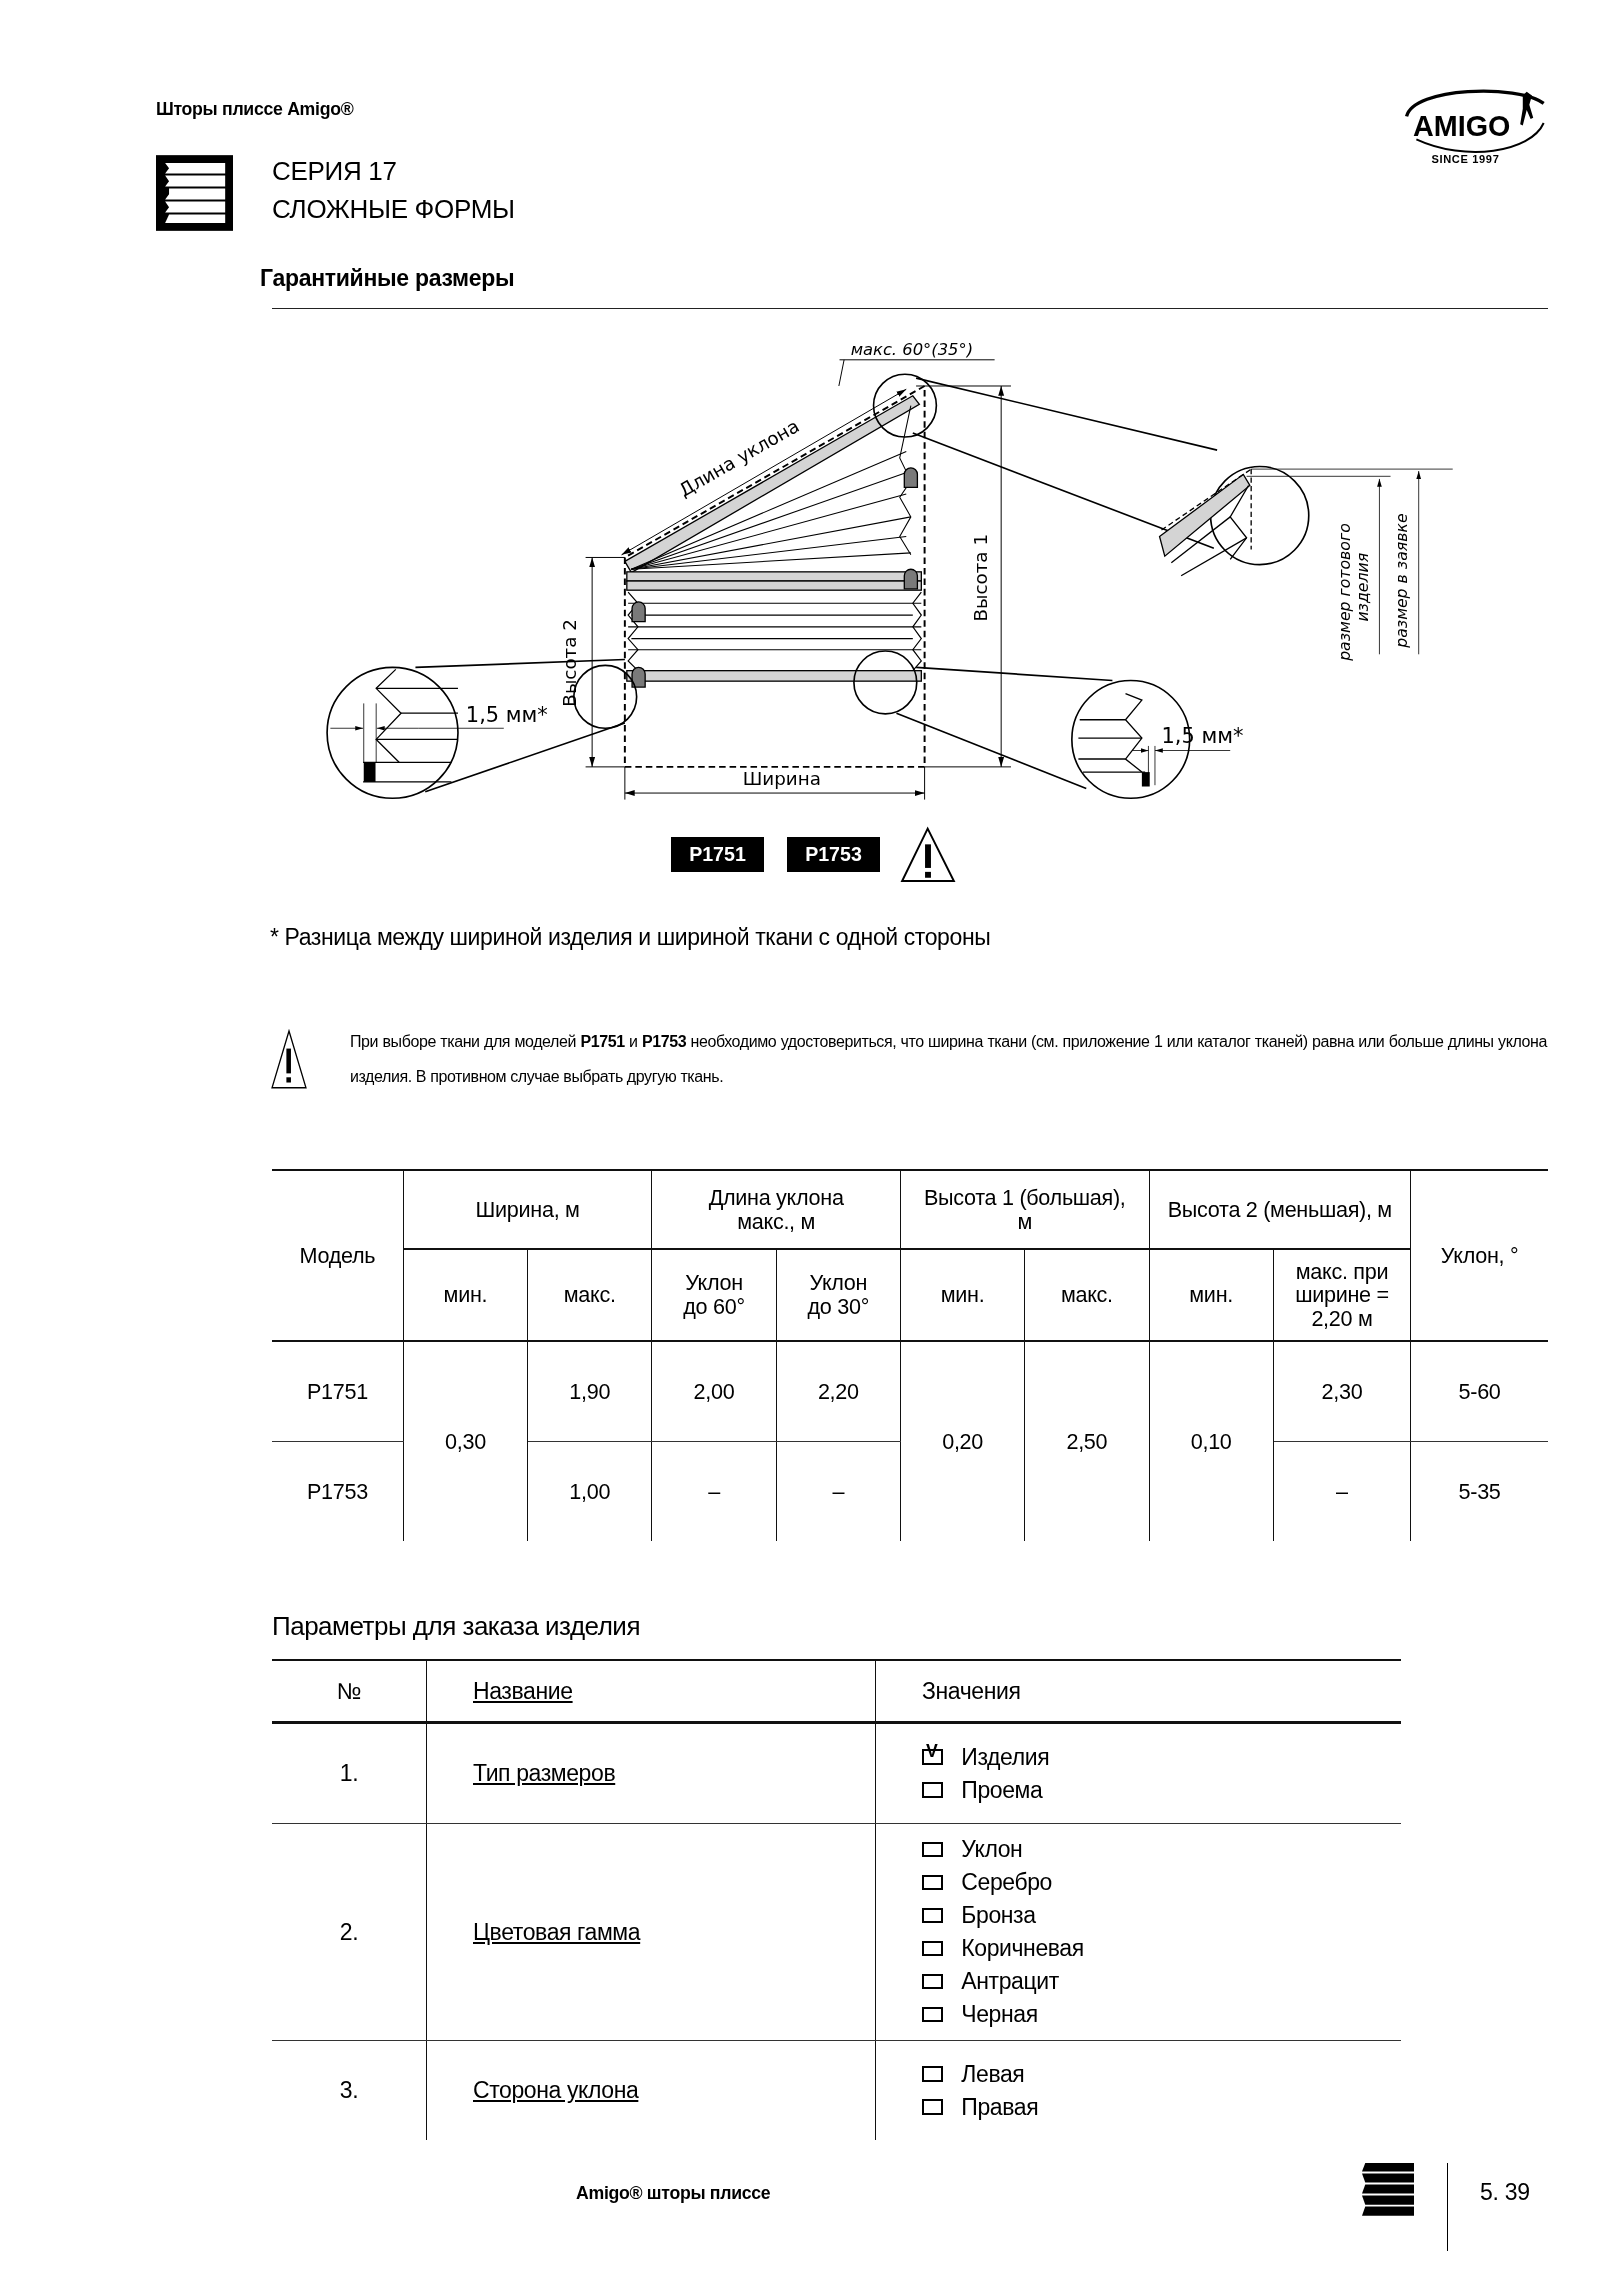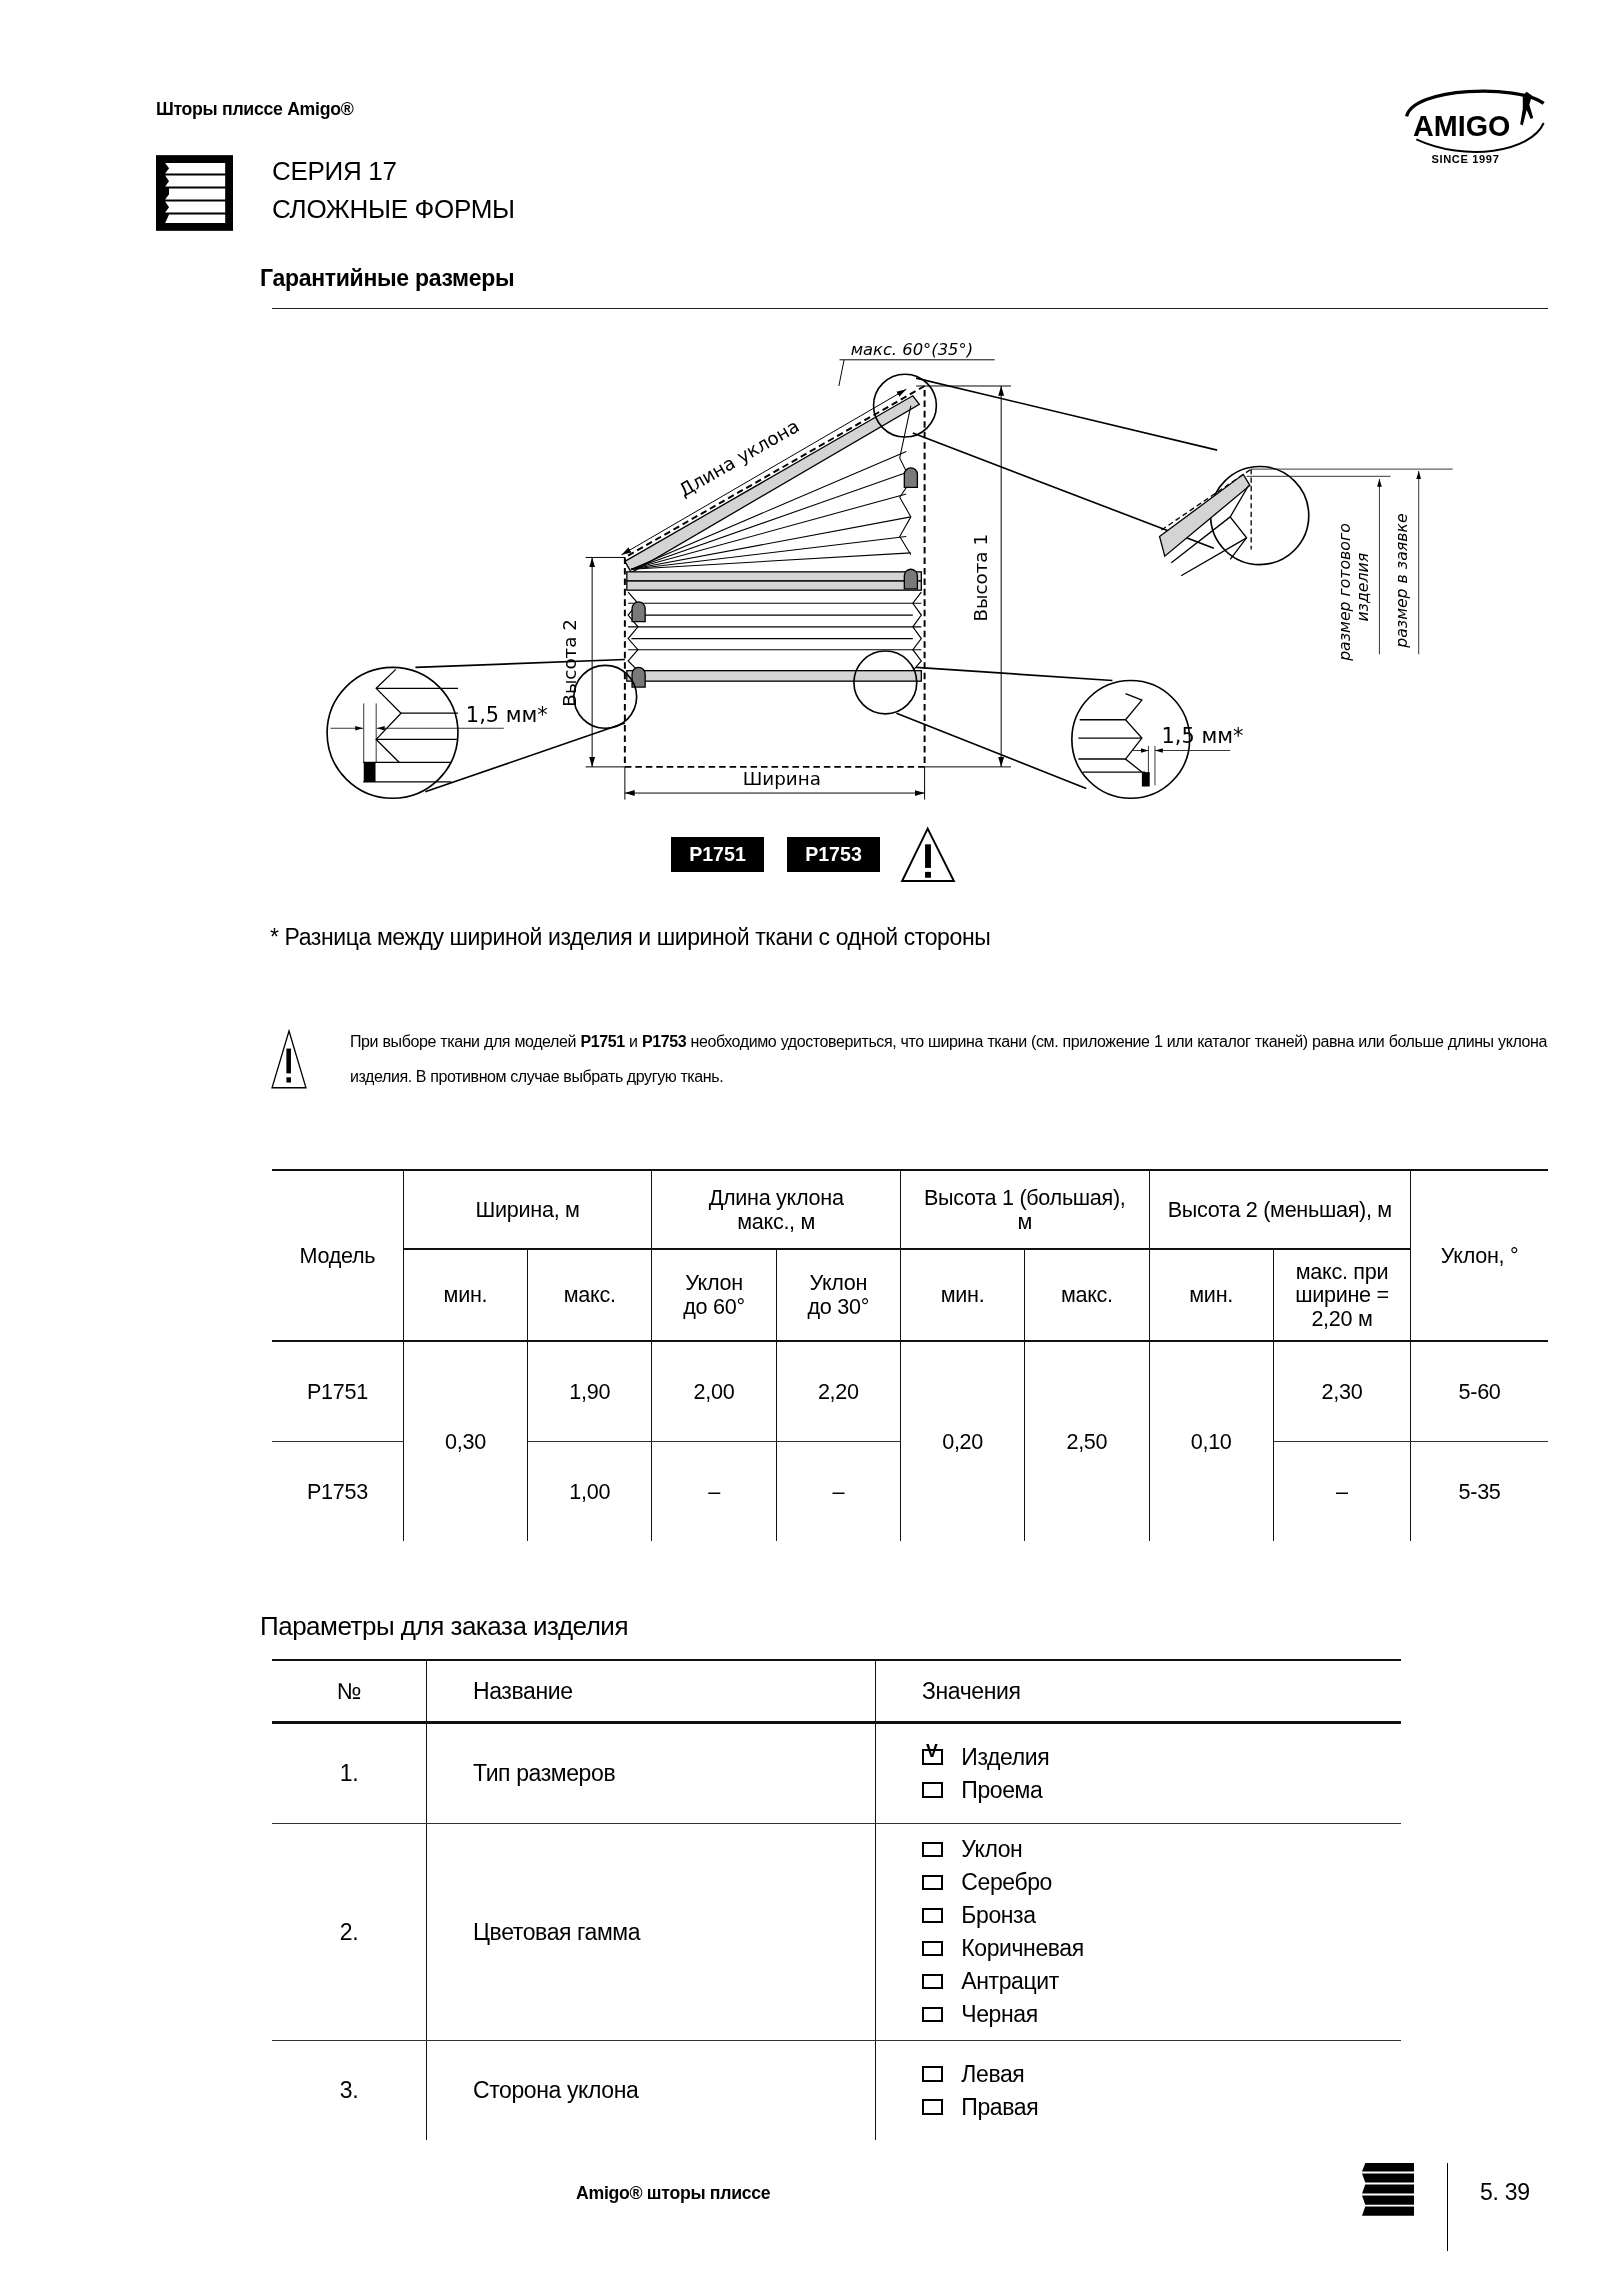--- a/index.html
+++ b/index.html
@@ -30,28 +30,28 @@
   #spec-table { left:272px; top:1169px; width:1276px; font-size:21.6px; }
   #spec-table td, #spec-table th { text-align:center; vertical-align:middle; font-weight:normal; padding:0; border-left:1.3px solid #111; border-right:1.3px solid #111; line-height:23.6px; letter-spacing:-0.3px; }
   #spec-table tr.h1 th { height:77px; border-top:2.6px solid #111; border-bottom:2.6px solid #111;margin-left:16px; }
   #spec-table tr.h2 th { height:90px; border-bottom:2.6px solid #111; }
   #spec-table tr.r1 td { height:99px; border-bottom:1.3px solid #333; }
   #spec-table tr.r2 td { height:99px; }
   #spec-table .noleft { border-left:none !important; }
   #spec-table .noright { border-right:none !important; }
   #spec-table .r1 td.merged-row { border-bottom:none; }
 
-  #section2-title { left:260px; top:1611px; font-size:26px; letter-spacing:-0.5px;text-align:center; }
+  #section2-title { left:272px; top:1611px; font-size:26px; letter-spacing:-0.5px;text-align:center; }
   #order-table { left:272px; top:1659px; width:1129px; font-size:23px; }
   #order-table th, #order-table td { padding:0; text-align:left; font-weight:normal; vertical-align:middle; letter-spacing:-0.4px; }
   #order-table th { height:60px; border-top:2.6px solid #111; border-bottom:3.3px solid #111; }
   #order-table td { border-bottom:1.3px solid #333; }
   #order-table tr:last-child td { border-bottom:none; }
   #order-table .c-num { width:154px; text-align:center; border-right:1.3px solid #111; }
-  #order-table .c-name { width:402px; padding-left:46px; border-right:1.3px solid #111; }
+  #order-table .c-name { width:402px; padding-left:46px; border-right:1.3px solid #111;text-decoration:underline; }
   #order-table .c-val { padding-left:46px; }
   #order-table tr.row1 td { height:99px; }
   #order-table tr.row2 td { height:216px; }
   #order-table tr.row3 td { height:99px; }
   .opt { display:flex; align-items:center; height:33px; }
   .cb { width:17px; height:11.8px; border:2.6px solid #000; margin-right:18.3px; position:relative; box-sizing:content-box; }
   .cb.checked::after { content:"V"; position:absolute; left:2px; top:-9.2px; font-size:17.7px; font-weight:bold; line-height:19.6px; }
 
   #footer-brand { left:576px; top:2183px; font-size:17.7px; font-weight:bold; letter-spacing:-0.3px; }
   #footer-icon { left:1362px; top:2163px; width:52px; height:54px; }

